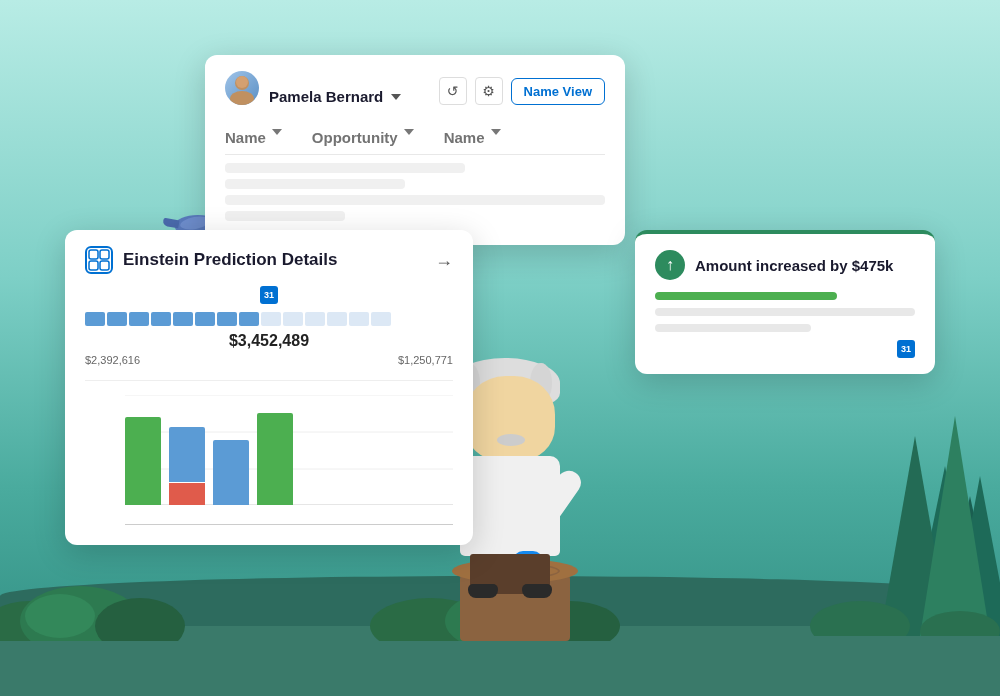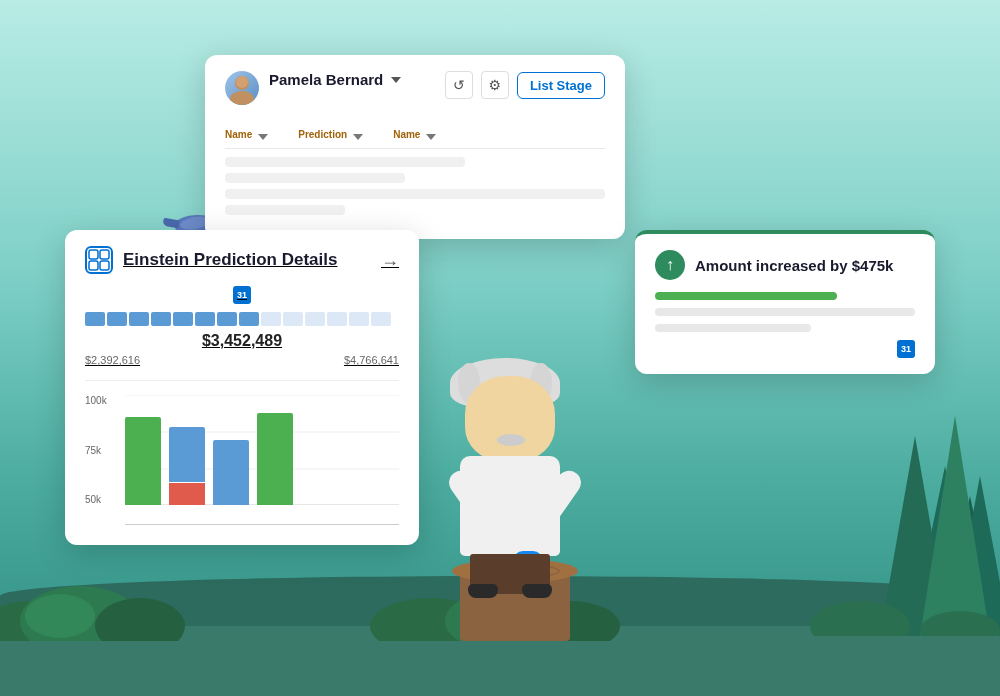--- a/index.html
+++ b/index.html
@@ -257,21 +257,21 @@
     
     .card-list-view {
       top: 55px;
       left: 205px;
       width: 420px;
       padding: 16px 20px 24px;
       z-index: 15;
     }
     .card-list-view-header {
       display: flex;
-      align-items: flex-start;
+      align-items: flex-end;
       gap: 10px;
       margin-bottom: 16px;
     }
     .avatar {
       width: 34px;
       height: 34px;
       border-radius: 50%;
       background: linear-gradient(135deg, #a0c4e8, #5a8fc4);
       overflow: hidden;
       display: flex;
@@ -325,25 +325,25 @@
       cursor: pointer;
     }
     .table-header {
       display: flex;
       gap: 30px;
       padding: 8px 0;
       border-bottom: 1px solid #e8e8e8;
       margin-bottom: 8px;
     }
     .th {
-      font-size: 10px;
+      font-size: 15px;
       font-weight: 600;
-      color: #a16207;
-      display: flex;
-      align-items: flex-end;
+      color: #737373;
+      display: flex;
+      align-items: flex-start;
       gap: 4px;
       cursor: pointer;
     }
     .table-rows {
       display: flex;
       flex-direction: column;
       gap: 6px;
     }
     .table-row-placeholder {
       height: 10px;
@@ -352,24 +352,23 @@
     }
     .tr-short { width: 120px; }
     .tr-medium { width: 180px; }
     .tr-long { width: 240px; }
     .tr-full { width: 100%; }
 
     
     .card-prediction {
       top: 230px;
       left: 65px;
-      width: 354px;
+      width: 408px;
       padding: 16px 20px 20px;
       z-index: 20;
-      text-decoration: underline;
     }
     .prediction-header {
       display: flex;
       align-items: center;
       gap: 10px;
       margin-bottom: 12px;
     }
     .prediction-title {
       font-size: 17px;
       font-weight: 700;
@@ -615,30 +614,30 @@
       <span class="user-name">Pamela Bernard</span>
       <span class="chevron-down"></span>
     </div>
     <div class="header-icons">
       <div class="icon-btn">
         <span style="font-size:14px;color:#555;">↺</span>
       </div>
       <div class="icon-btn">
         <span style="font-size:14px;color:#555;">⚙</span>
       </div>
-      <button class="list-view-btn">List Stage</button>
+      <button class="list-view-btn">Name View</button>
     </div>
   </div>
   <div class="table-header">
     <div class="th">
       <span>Name</span>
       <span class="chevron-down" style="border-top-color:#777;"></span>
     </div>
     <div class="th">
-      <span>Prediction</span>
+      <span>Opportunity</span>
       <span class="chevron-down" style="border-top-color:#777;"></span>
     </div>
     <div class="th">
       <span>Name</span>
       <span class="chevron-down" style="border-top-color:#777;"></span>
     </div>
   </div>
   <div class="table-rows">
     <div class="table-row-placeholder tr-long"></div>
     <div class="table-row-placeholder tr-medium"></div>
@@ -682,30 +681,25 @@
       <div class="progress-segment progress-empty" style="width:20px;"></div>
       <div class="progress-segment progress-empty" style="width:20px;"></div>
       <div class="progress-segment progress-empty" style="width:20px;"></div>
       <div class="progress-segment progress-empty" style="width:20px;"></div>
       <div class="progress-segment progress-empty" style="width:20px;"></div>
       <div class="progress-segment progress-empty" style="width:20px;"></div>
     </div>
     <div class="progress-value">$3,452,489</div>
     <div class="progress-range">
       <span>$2,392,616</span>
-      <span>$4,766,641</span>
+      <span>$1,250,771</span>
     </div>
   </div>
 
   <div class="bar-chart">
-    <div class="chart-y-labels">
-      <span>100k</span>
-      <span>75k</span>
-      <span>50k</span>
-    </div>
 
     <svg style="position:absolute;left:40px;right:0;top:0;bottom:20px;width:calc(100% - 40px);height:110px;">
       <line x1="0" y1="0" x2="100%" y2="0" stroke="#eee" stroke-width="1"></line>
       <line x1="0" y1="37" x2="100%" y2="37" stroke="#eee" stroke-width="1"></line>
       <line x1="0" y1="74" x2="100%" y2="74" stroke="#eee" stroke-width="1"></line>
       <line x1="0" y1="110" x2="100%" y2="110" stroke="#ccc" stroke-width="1"></line>
     </svg>
     <div class="chart-area">
 
       <div class="bar-group">

